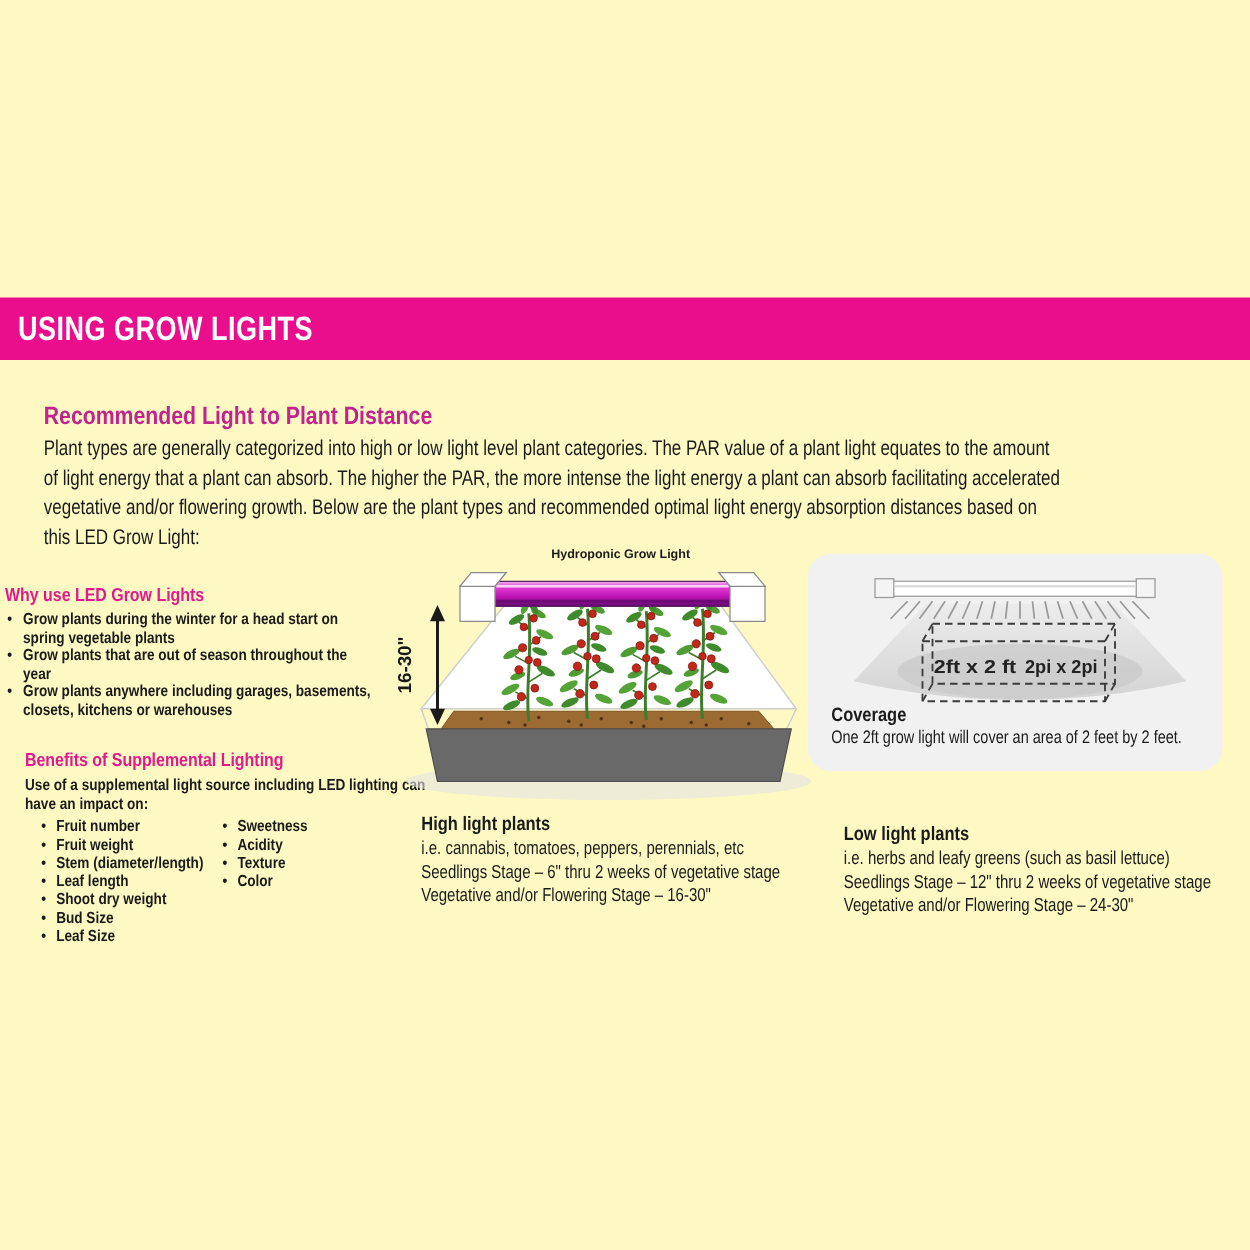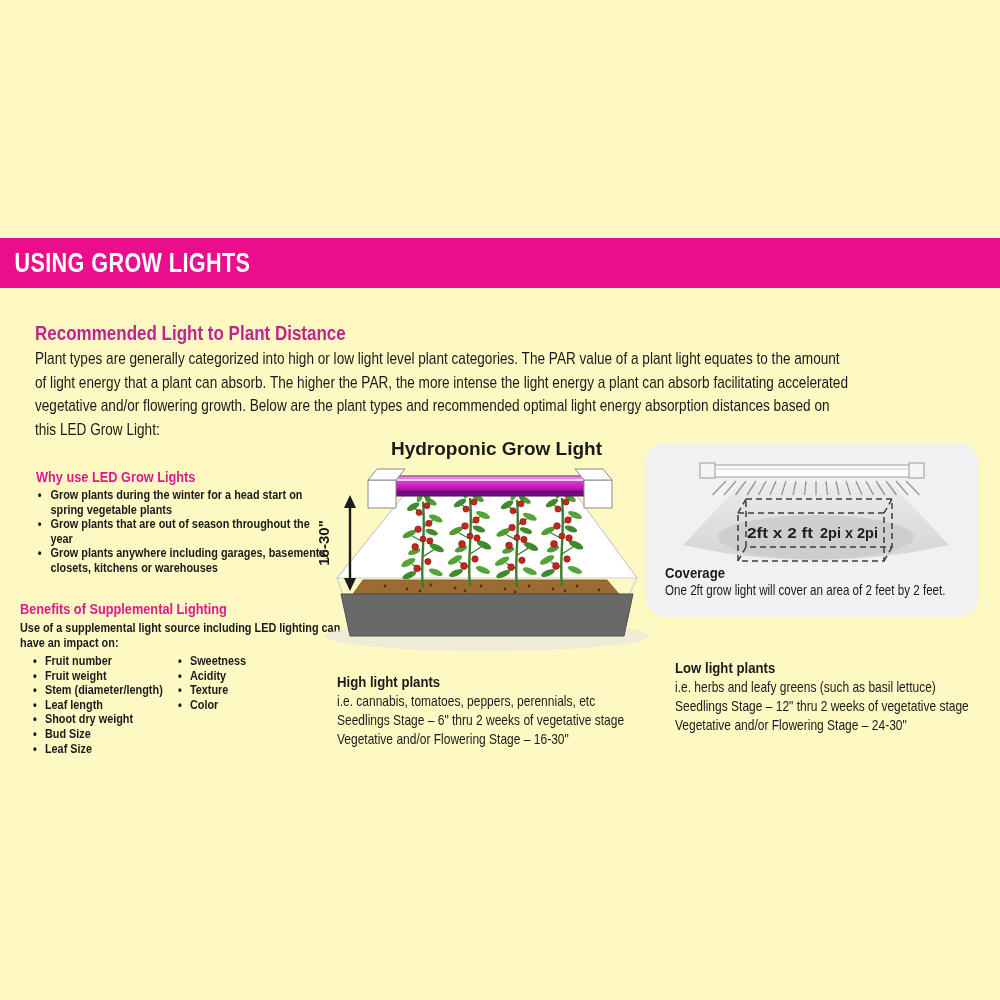--- a/index.html
+++ b/index.html
@@ -11,47 +11,47 @@
   .nowrap{white-space:nowrap;}
 
   #banner{left:0;top:238px;width:1000px;height:50px;background:#EB0E8C;}
   #banner h1{margin:0;padding:0 0 0 18px;line-height:50px;font-size:27px;color:#ffffff;
              letter-spacing:.5px;}
 
   #rec-heading{left:35px;top:322px;font-size:20px;font-weight:bold;color:#C1238F;}
   #intro-para{left:35px;top:347px;font-size:17px;line-height:23.5px;}
 
   #diagram-block{left:315px;top:438px;width:335px;height:212px;}
-  #diagram-title{margin:0;padding-left:28px;text-align:center;font-size:19px;font-weight:bold;}
+  #diagram-title{margin:0;padding-left:28px;text-align:center;font-size:10px;font-weight:bold;}
   #diagram-svg{display:block;margin-top:2px;}
 
   #coverage-panel{left:646px;top:443px;width:332px;height:174px;background:#F1F1F1;border-radius:19px;}
   #coverage-heading{left:19px;top:121px;font-size:15.5px;font-weight:bold;}
   #coverage-body{left:19px;top:139px;font-size:14.5px;}
 
   .side-heading{font-size:15px;font-weight:bold;color:#E01A8C;margin:0;}
-  #why-block{left:36px;top:468px;width:360px;}
+  #why-block{left:4px;top:468px;width:360px;}
   #why-block ul{margin:3px 0 0 0;padding:0;list-style:none;width:345px;
                 font-size:12.8px;font-weight:bold;line-height:14.6px;}
   #why-block li{position:relative;padding-left:17px;}
   #why-block li::before{content:"\2022";position:absolute;left:2px;}
 
   #benefits-block{left:20px;top:600px;width:380px;}
   #benefits-block .intro-line{font-size:12.8px;font-weight:600;line-height:15px;}
   #benefits-block .intro-wrap{margin-top:3px;}
 
   .benefit-col{list-style:none;margin:0;padding:0;font-size:12.8px;font-weight:bold;line-height:14.6px;}
   .benefit-col li{position:relative;padding-left:14px;}
   .benefit-col li::before{content:"\2022";position:absolute;left:0;}
   #benefit-col1{left:33px;top:654px;width:200px;}
   #benefit-col2{left:178px;top:654px;width:140px;}
 
   .plant-section .sec-heading{font-size:15.5px;font-weight:bold;line-height:19px;margin:0;}
   .plant-section .sec-line{font-size:15px;line-height:19px;}
-  #high-light{left:337px;top:672px;width:400px;}
+  #high-light{left:337px;top:650px;width:400px;}
   #low-light{left:675px;top:658px;width:400px;}
 
   svg{font-family:"Liberation Sans",sans-serif;}
 </style>
 </head>
 <body>
 
 <div id="page">
 
   <div id="banner" class="abs">

